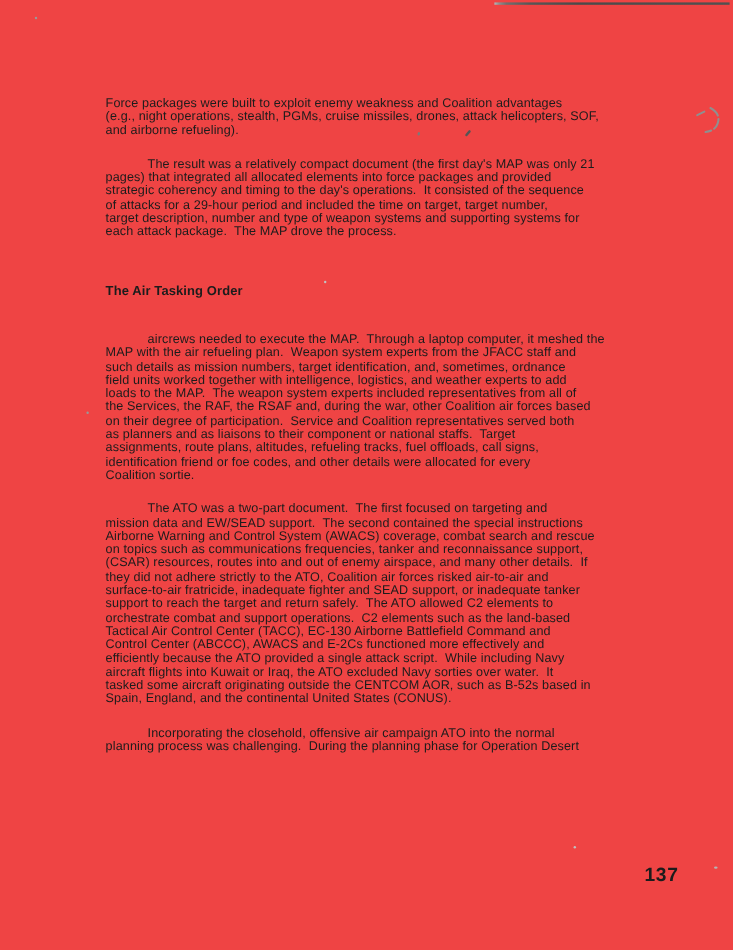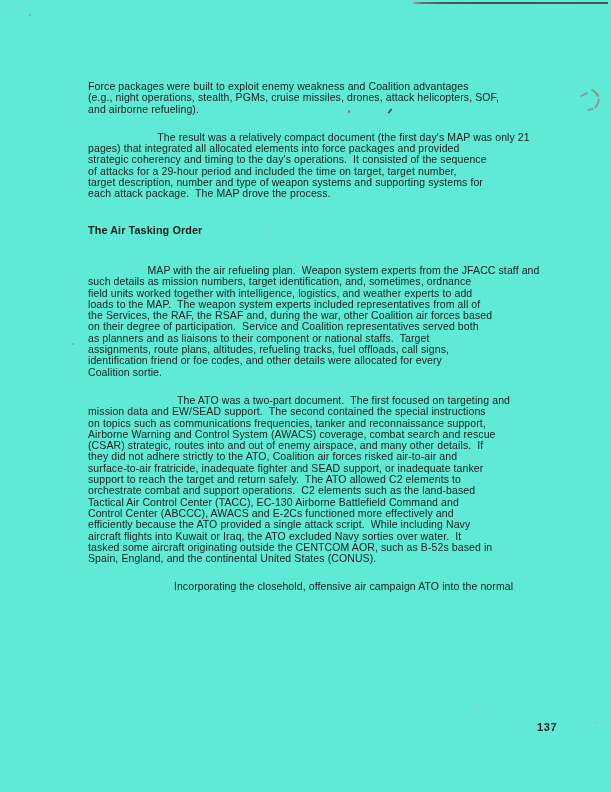--- a/index.html
+++ b/index.html
@@ -1,46 +1,46 @@
 <!DOCTYPE html>
 <html><head>
 <meta charset="utf-8">
 <style>
   html, body { margin: 0; padding: 0; background: #ffffff; }
   .page {
     position: relative;
     width: 611px;
     height: 792px;
-    background: #5eead4;
+    background: #ef4444;
     overflow: hidden;
     font-family: "Liberation Sans", sans-serif;
     color: #1c1c1c;
   }
   .doc-body {
     position: absolute;
     left: 88px;
     top: 81px;
     width: 476px;
     font-size: 10.5px;
     line-height: 11.3px;
     letter-spacing: 0.1px;
   }
   .line { white-space: pre; }
   .paragraph { margin: 0 0 17px 0; }
-  .paragraph.indent .line:first-child { padding-left: 35px; text-align: center; }
+  .paragraph.indent .line:first-child { padding-left: 35px; }
   .heading {
     font-weight: bold;
     font-size: 10.8px;
-    margin: 25px 0 29px 0;
+    margin: 38px 0 29px 0;
   }
   .page-number {
     position: absolute;
     left: 537px;
     top: 721px;
-    font-size: 11px;
+    font-size: 16px;
     font-weight: bold;
     letter-spacing: 0.6px;
   }
   .scan-line {
     position: absolute;
     top: 2px;
     left: 412px;
     width: 196px;
     height: 2px;
     background: linear-gradient(to right,
@@ -82,50 +82,52 @@
       <div class="paragraph indent">
         <div class="line">The result was a relatively compact document (the first day's MAP was only 21</div>
         <div class="line">pages) that integrated all allocated elements into force packages and provided</div>
         <div class="line">strategic coherency and timing to the day's operations.  It consisted of the sequence</div>
         <div class="line">of attacks for a 29-hour period and included the time on target, target number,</div>
         <div class="line">target description, number and type of weapon systems and supporting systems for</div>
         <div class="line">each attack package.  The MAP drove the process.</div>
       </div>
       <div class="heading">The Air Tasking Order</div>
       <div class="paragraph indent">
+        <div class="line">aircrews needed to execute the MAP.  Through a laptop computer, it meshed the</div>
         <div class="line">MAP with the air refueling plan.  Weapon system experts from the JFACC staff and</div>
         <div class="line">such details as mission numbers, target identification, and, sometimes, ordnance</div>
         <div class="line">field units worked together with intelligence, logistics, and weather experts to add</div>
         <div class="line">loads to the MAP.  The weapon system experts included representatives from all of</div>
         <div class="line">the Services, the RAF, the RSAF and, during the war, other Coalition air forces based</div>
         <div class="line">on their degree of participation.  Service and Coalition representatives served both</div>
         <div class="line">as planners and as liaisons to their component or national staffs.  Target</div>
         <div class="line">assignments, route plans, altitudes, refueling tracks, fuel offloads, call signs,</div>
         <div class="line">identification friend or foe codes, and other details were allocated for every</div>
         <div class="line">Coalition sortie.</div>
       </div>
       <div class="paragraph indent">
         <div class="line">The ATO was a two-part document.  The first focused on targeting and</div>
         <div class="line">mission data and EW/SEAD support.  The second contained the special instructions</div>
+        <div class="line">Airborne Warning and Control System (AWACS) coverage, combat search and rescue</div>
         <div class="line">on topics such as communications frequencies, tanker and reconnaissance support,</div>
-        <div class="line">Airborne Warning and Control System (AWACS) coverage, combat search and rescue</div>
-        <div class="line">(CSAR) strategic, routes into and out of enemy airspace, and many other details.  If</div>
+        <div class="line">(CSAR) resources, routes into and out of enemy airspace, and many other details.  If</div>
         <div class="line">they did not adhere strictly to the ATO, Coalition air forces risked air-to-air and</div>
         <div class="line">surface-to-air fratricide, inadequate fighter and SEAD support, or inadequate tanker</div>
         <div class="line">support to reach the target and return safely.  The ATO allowed C2 elements to</div>
         <div class="line">orchestrate combat and support operations.  C2 elements such as the land-based</div>
         <div class="line">Tactical Air Control Center (TACC), EC-130 Airborne Battlefield Command and</div>
         <div class="line">Control Center (ABCCC), AWACS and E-2Cs functioned more effectively and</div>
         <div class="line">efficiently because the ATO provided a single attack script.  While including Navy</div>
         <div class="line">aircraft flights into Kuwait or Iraq, the ATO excluded Navy sorties over water.  It</div>
         <div class="line">tasked some aircraft originating outside the CENTCOM AOR, such as B-52s based in</div>
         <div class="line">Spain, England, and the continental United States (CONUS).</div>
       </div>
       <div class="paragraph indent">
         <div class="line">Incorporating the closehold, offensive air campaign ATO into the normal</div>
+        <div class="line">planning process was challenging.  During the planning phase for Operation Desert</div>
       </div>
     </div>
 
   <div class="page-number">137</div>
 
   <div class="speckle s1"></div>
   <div class="speckle s2"></div>
   <div class="speckle s3"></div>
   <div class="speckle s4"></div>
   <div class="speckle s5"></div>

